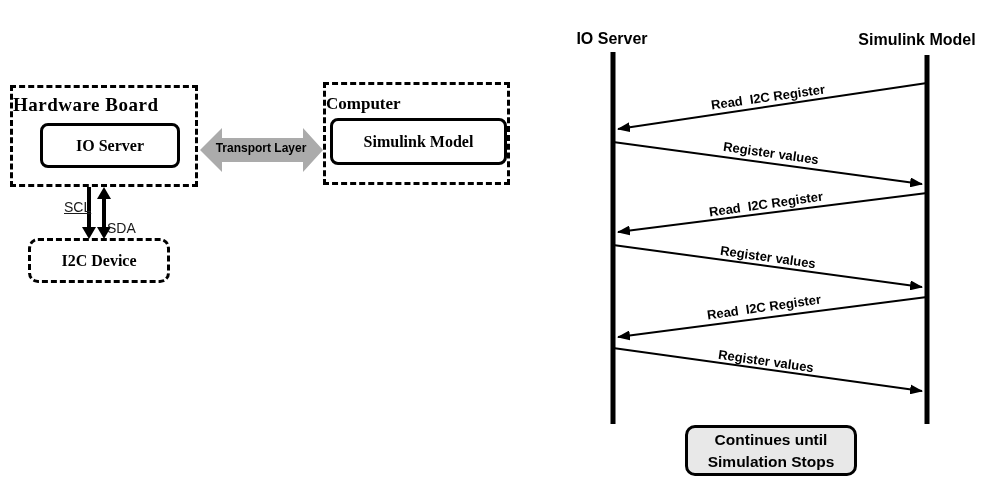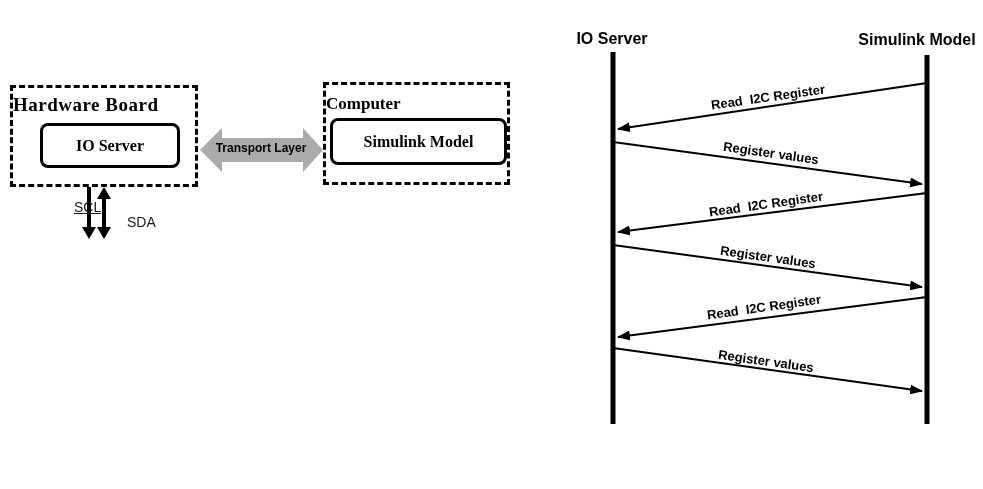--- a/index.html
+++ b/index.html
@@ -49,22 +49,22 @@
   .transport-label {
     position: absolute; left: 261px; top: 148px;
     transform: translate(-50%, -50%);
     font-size: 12px; font-weight: bold; color: #000000;
     white-space: nowrap;
   }
   .wire-label {
     position: absolute;
     font-size: 14px; color: #1a1a1a; white-space: nowrap;
   }
-  .scl { left: 74px; top: 199px; text-decoration: underline; }
-  .sda { left: 107px; top: 214px; margin-left: 20px; }
+  .scl { left: 64px; top: 199px; text-decoration: underline; }
+  .sda { left: 107px; top: 220px; }
 
   
   .seq-header {
     position: absolute;
     transform: translate(-50%, -50%);
     font-size: 16px; font-weight: bold; white-space: nowrap;
   }
   .seq-header-left  { left: 612px; top: 39px; }
   .seq-header-right { left: 917px; top: 40px; }
 
@@ -139,32 +139,39 @@
   </div>
   <div class="solid-box io-server">
     <span>IO Server</span>
   </div>
 
   <div class="transport-label">Transport Layer</div>
 
   <div class="wire-label scl">SCL</div>
   <div class="wire-label sda">SDA</div>
 
+  <div class="dashed-box i2c">
+    <span class="serif-label">I2C Device</span>
+  </div>
 
   <div class="dashed-box computer">
     <div class="box-title comp-title">Computer</div>
   </div>
   <div class="solid-box simulink">
     <span>Simulink Model</span>
   </div>
 
   <div class="seq-header seq-header-left">IO Server</div>
   <div class="seq-header seq-header-right">Simulink Model</div>
 
   <div class="msg-label msg-read m1">Read  I2C Register</div>
   <div class="msg-label msg-values m2">Register values</div>
   <div class="msg-label msg-read m3">Read  I2C Register</div>
   <div class="msg-label msg-values m4">Register values</div>
   <div class="msg-label msg-read m5">Read  I2C Register</div>
   <div class="msg-label msg-values m6">Register values</div>
 
+  <div class="continues-box">
+    <span>Continues until</span>
+    <span>Simulation Stops</span>
+  </div>
 
 </div>
 
 </body></html>

